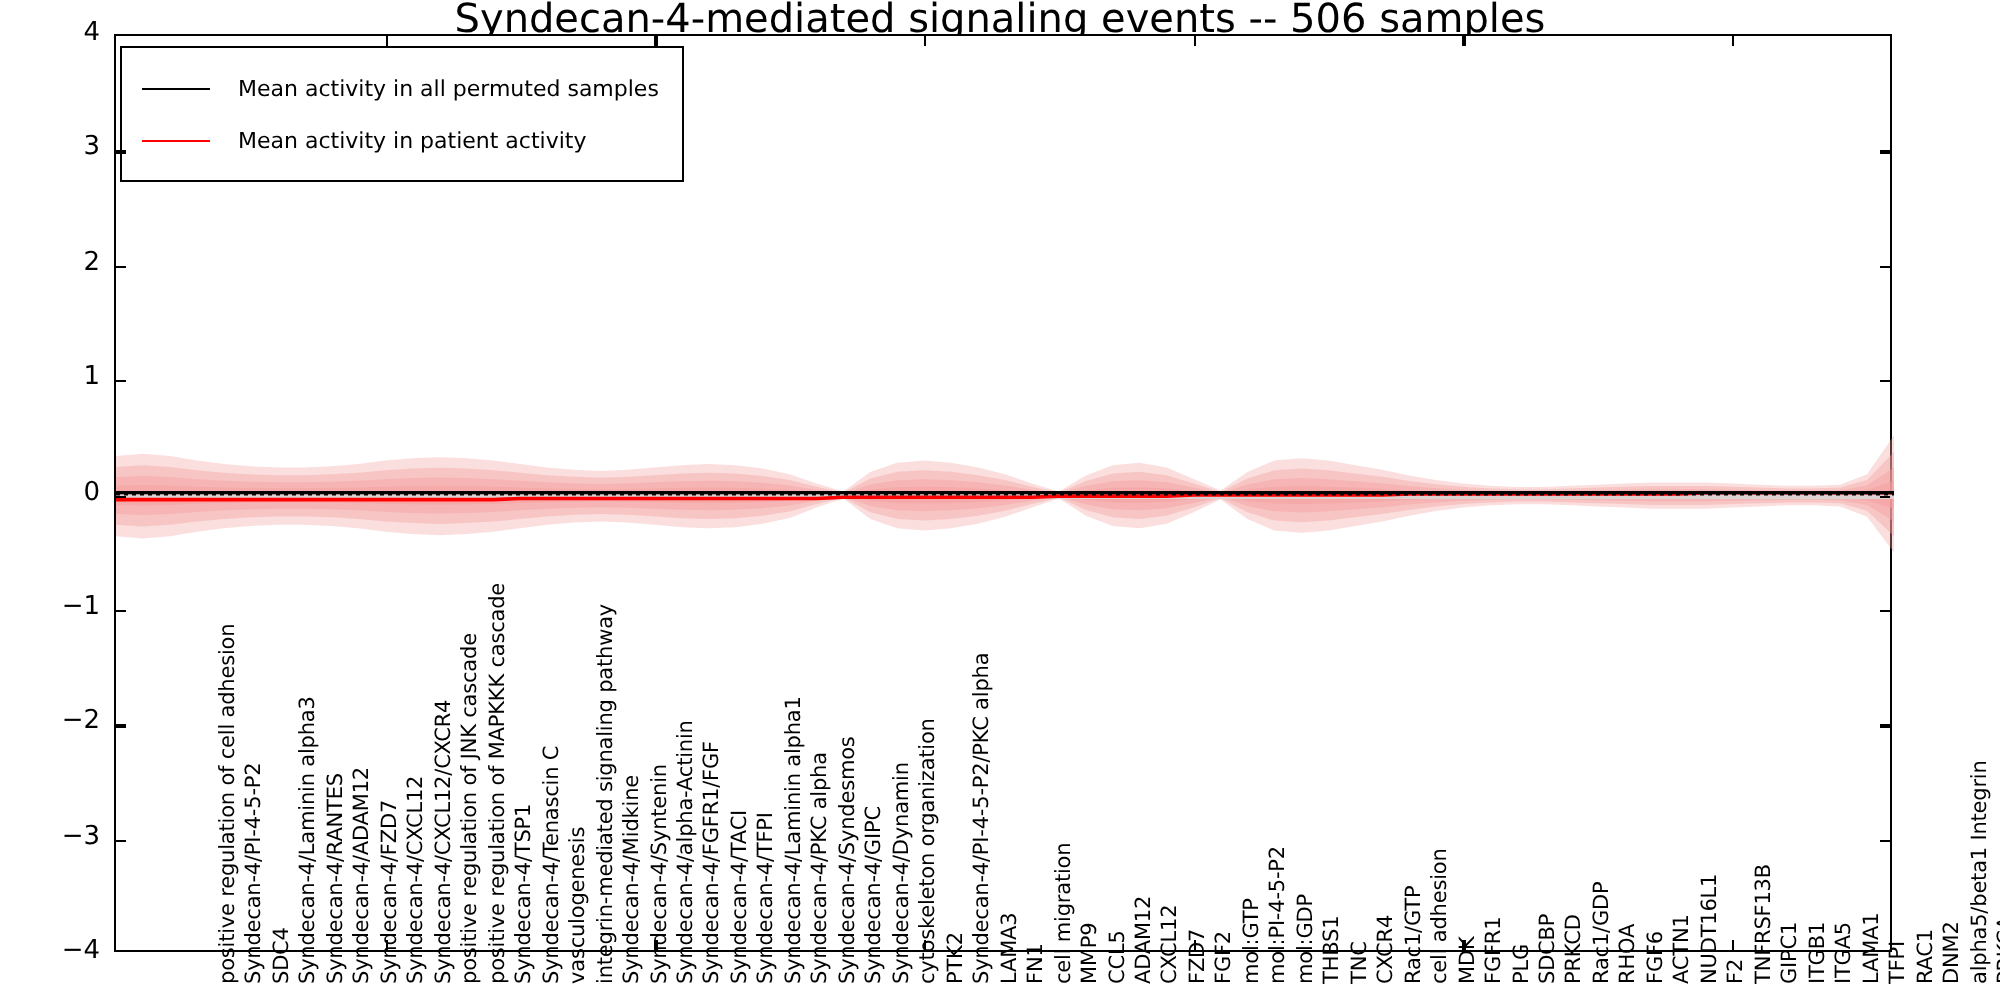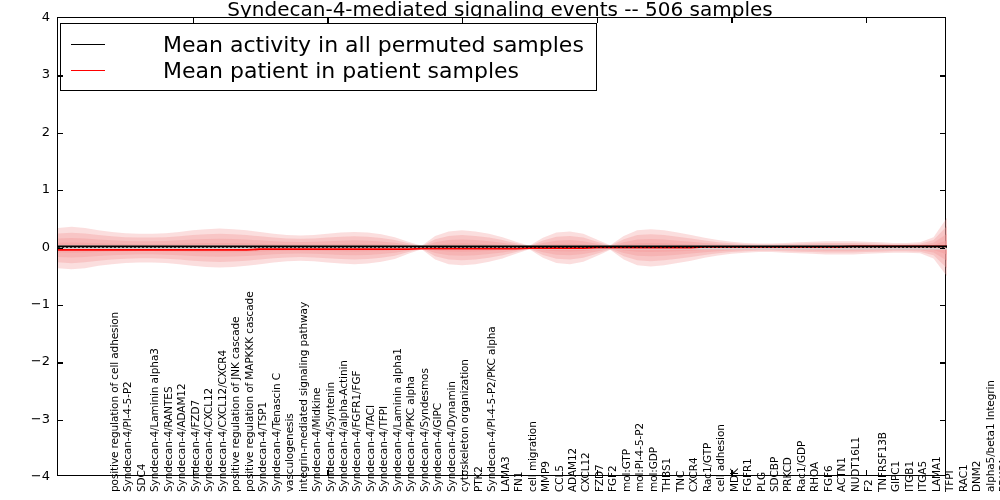--- a/index.html
+++ b/index.html
@@ -33,21 +33,21 @@
   
   #data{position:absolute;left:0;top:0;width:889px;height:459px;}
 
   
   #legend{position:absolute;left:2px;top:5px;
           border:1.3px solid #000;background:#fff;
           padding:7px 12px 7px 10px;box-sizing:border-box;}
   .lgrow{display:flex;align-items:center;height:26px;}
   .lgline{width:34px;height:0;border-top:1.6px solid #000;margin-right:14px;}
   .lgline.red{border-top-color:#ff0000;}
-  .lgtext{font-size:22px;line-height:17px;white-space:nowrap;margin-left:44px;}
+  .lgtext{font-size:11px;line-height:17px;white-space:nowrap;}
 </style>
 </head>
 <body>
 
 <div id="root">
 
   <div id="title">Syndecan-4-mediated signaling events -- 506 samples</div>
 
   <div id="plot">
     <svg id="data" viewBox="0 0 889 459" preserveAspectRatio="none">
@@ -130,21 +130,21 @@
         <div class="xl" style="left: 893px;">PRKCA</div>
       </div>
 
     <div id="legend">
       <div class="lgrow">
         <span class="lgline"></span>
         <span class="lgtext">Mean activity in all permuted samples</span>
       </div>
       <div class="lgrow">
         <span class="lgline red"></span>
-        <span class="lgtext">Mean patient in patient samples</span>
+        <span class="lgtext">Mean activity in patient activity</span>
       </div>
     </div>
   <div class="ytickmark" style="top: 57.375px;"></div>
       <div class="ytickmark r" style="top: 57.375px;"></div>
       <div class="ytickmark" style="top: 114.75px;"></div>
       <div class="ytickmark r" style="top: 114.75px;"></div>
       <div class="ytickmark" style="top: 172.125px;"></div>
       <div class="ytickmark r" style="top: 172.125px;"></div>
       <div class="ytickmark" style="top: 229.5px;"></div>
       <div class="ytickmark r" style="top: 229.5px;"></div>

